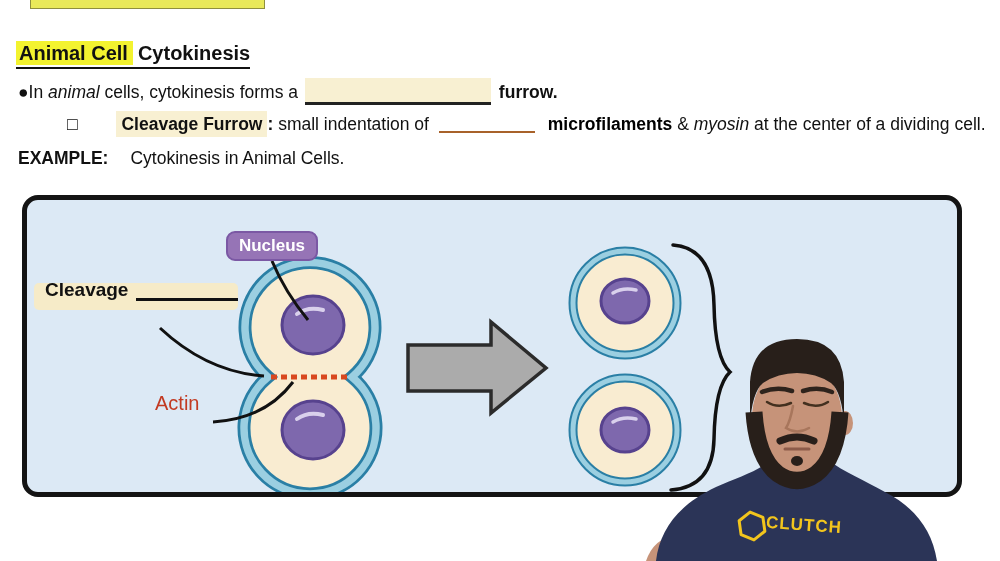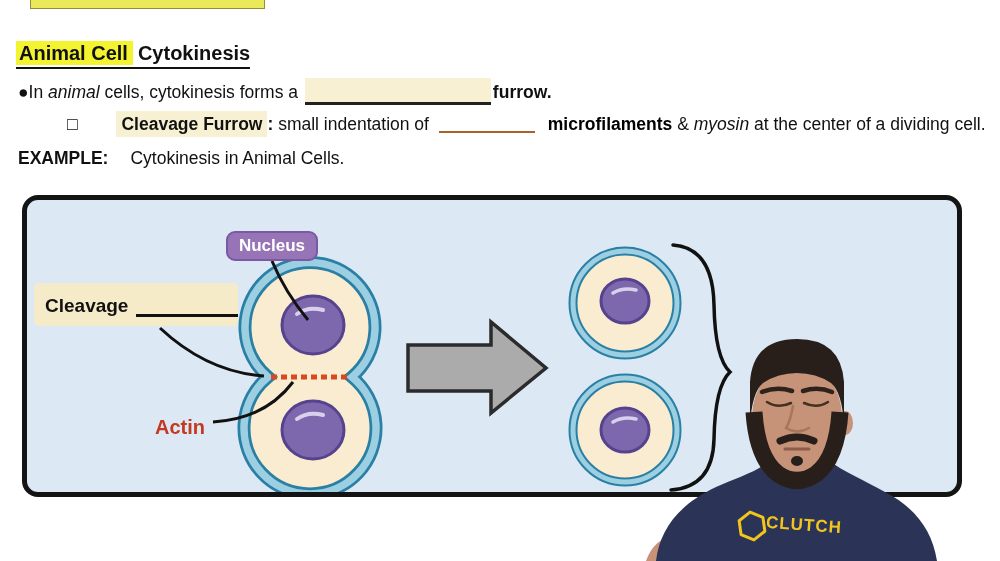--- a/index.html
+++ b/index.html
@@ -22,36 +22,36 @@
   .line2{left:67px;top:114px;font-size:17.5px;}
   .example{left:18px;top:148px;font-size:17.5px;}
   .hl-c{background:#f8f0d2;padding:3px 5px;margin-left:34px;}
   .blank-c{display:inline-block;width:186px;height:24px;background:#f8f0d2;
            border-bottom:3px solid #222;vertical-align:-7px;margin:0 2px;}
   .blank-o{display:inline-block;width:96px;height:14px;border-bottom:2.5px solid #a8622a;
            vertical-align:-3px;margin:0 5px;}
   .b{font-weight:bold;}
   .i{font-style:italic;}
   .orange{color:#000000;font-weight:bold;margin-left:8px;}
-  .furrow{font-weight:bold;}
+  .furrow{font-weight:bold;margin-left:6px;}
   .ex-text{margin-left:22px;}
 
   
   .dbox{left:22px;top:195px;width:940px;height:302px;background:#dce9f5;
         border:5px solid #141414;border-radius:16px;box-sizing:border-box;overflow:hidden;padding-left:48px;}
   .dbox svg{position:absolute;left:0;top:0;}
   .lbl-nucleus{left:199px;top:31px;width:92px;height:30px;background:#9674b6;
                border:2px solid #7b58a4;border-radius:9px;box-sizing:border-box;
                color:#fff;font-weight:bold;font-size:17px;
                display:flex;align-items:center;justify-content:center;}
-  .lbl-cleavage{left:7px;top:83px;width:204px;height:43px;background:#f6ebc8;border-radius:5px;
+  .lbl-cleavage{left:7px;top:83px;width:204px;height:27px;background:#f6ebc8;border-radius:5px;
                 font-size:19px;font-weight:bold;display:flex;align-items:flex-end;
                 padding:0 0 9px 11px;box-sizing:border-box;}
   .blank-d{display:inline-block;width:106px;height:16px;border-bottom:3px solid #111;margin-left:8px;}
-  .lbl-actin{left:128px;top:216px;font-size:20px;font-weight:bold;color:#c23a22;text-align:right;}
+  .lbl-actin{left:128px;top:192px;font-size:20px;font-weight:normal;color:#c23a22;text-align:right;}
   .cells-box{left:716px;top:142px;width:212px;height:43px;background:#e9bd80;border-radius:10px;
              display:flex;align-items:flex-end;padding:0 10px 7px 10px;box-sizing:border-box;}
   .blank-t{flex:0 0 146px;height:16px;border-bottom:3px solid #111;}
   .cells-word{margin-left:10px;font-size:20px;font-weight:bold;}
 
   
   .person{left:640px;top:330px;}
   .clutch-text{left:766px;top:516px;width:90px;font-size:17px;font-weight:bold;
                color:#f2c51d;letter-spacing:1px;transform:rotate(4deg);}
 </style>

